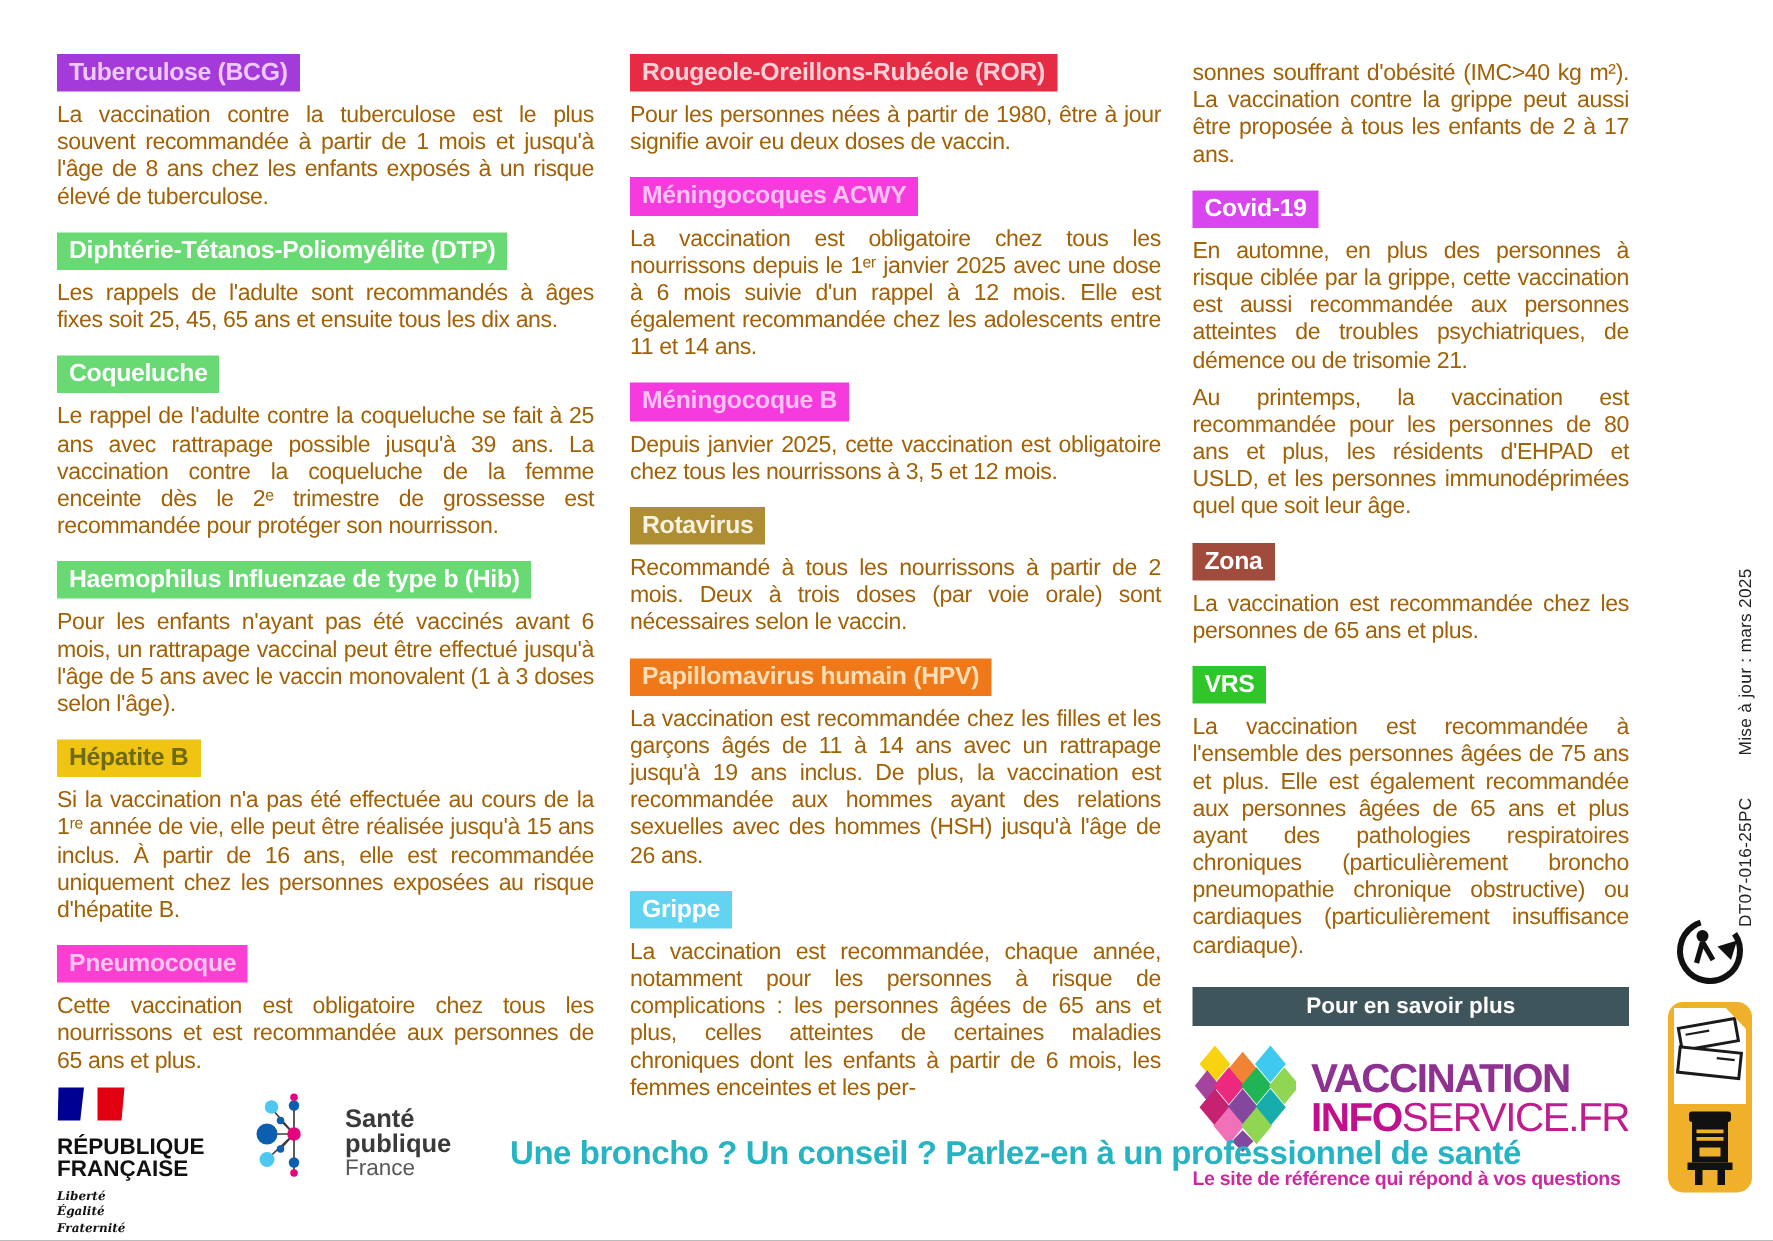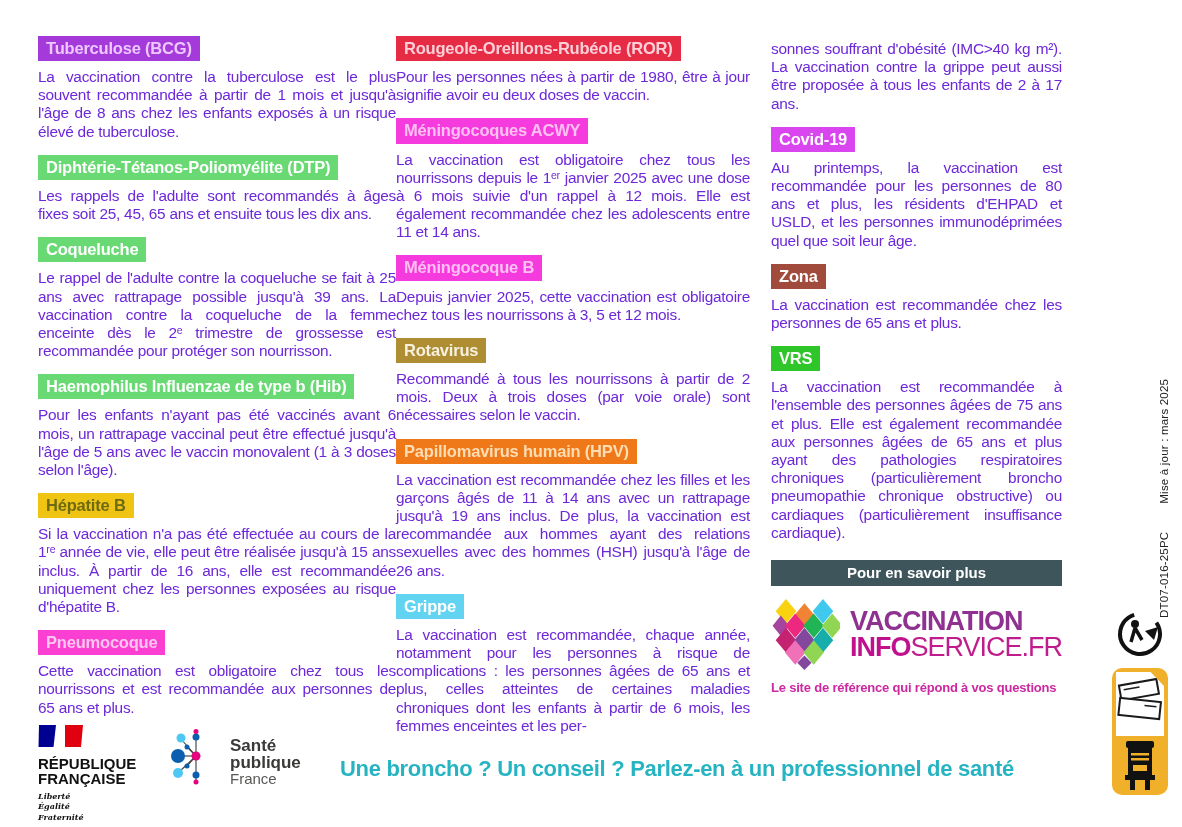--- a/index.html
+++ b/index.html
@@ -1,27 +1,27 @@
 <!DOCTYPE html>
 <html><head>
 <meta charset="utf-8">
 <style>
   html,body{margin:0;padding:0;background:#888;}
   .page{position:relative;width:1182px;height:827px;background:#ffffff;overflow:hidden;
         font-family:"Liberation Sans", sans-serif;}
   .cols{position:absolute;left:38px;top:34px;display:flex;}
   .col{display:block;}
-  .col1{width:358px;}
+  .col1{width:358px;margin-right:24px;}
   .col2{width:354px;margin-right:21px;}
   .col3{width:291px;}
   .sec{margin:0;}
   .badge{display:inline-block;font-weight:bold;font-size:16.5px;line-height:1.1;
          padding:3px 8px 4px;margin:14px 0 7px;letter-spacing:-0.2px;}
   .badge.first{margin-top:2px;}
-  p.txt{font-size:15.4px;line-height:1.18;text-align:justify;color:#6d28d9;margin:0;
+  p.txt{font-size:15.4px;line-height:1.18;text-align:justify;color:#a16207;margin:0;
         letter-spacing:-0.25px;}
   p.txt + p.txt{margin-top:7px;}
   
   .c-purple{background:#a43ada;color:#eec9ff;}
   .c-green{background:#68d973;color:#ffffff;}
   .c-yellow{background:#f0c412;color:#6e6a14;}
   .c-magenta{background:#fb3fd3;color:#ffc6ef;}
   .c-red{background:#e62b44;color:#ffd0d8;}
   .c-pink{background:#f53ade;color:#ffc0f2;}
   .c-gold{background:#ae8d33;color:#f7f1df;}
@@ -122,20 +122,21 @@
       <div class="sec">
         <span class="badge c-cyan">Grippe</span>
         <p class="txt">La vaccination est recommandée, chaque année, notamment pour les personnes à risque de complications : les personnes âgées de 65 ans et plus, celles atteintes de certaines maladies chroniques dont les enfants à partir de 6 mois, les femmes enceintes et les per-</p>
       </div>
     </div>
 
     <div class="col col3">
       <p class="txt" style="margin-top:6px">sonnes souffrant d'obésité (IMC&gt;40 kg m²). La vaccination contre la grippe peut aussi être proposée à tous les enfants de 2 à 17 ans.</p>
       <div class="sec">
         <span class="badge c-blue">Covid-19</span>
+        <p class="txt">En automne, en plus des personnes à risque ciblée par la grippe, cette vaccination est aussi recommandée aux personnes atteintes de troubles psychiatriques, de démence ou de trisomie 21.</p>
         <p class="txt">Au printemps, la vaccination est recommandée pour les personnes de 80 ans et plus, les résidents d'EHPAD et USLD, et les personnes immunodéprimées quel que soit leur âge.</p>
       </div>
       <div class="sec">
         <span class="badge c-brick">Zona</span>
         <p class="txt">La vaccination est recommandée chez les personnes de 65 ans et plus.</p>
       </div>
       <div class="sec">
         <span class="badge c-vrs">VRS</span>
         <p class="txt">La vaccination est recommandée à l'ensemble des personnes âgées de 75 ans et plus. Elle est également recommandée aux personnes âgées de 65 ans et plus ayant des pathologies respiratoires chroniques (particulièrement broncho pneumopathie chronique obstructive) ou cardiaques (particulièrement insuffisance cardiaque).</p>
       </div>

